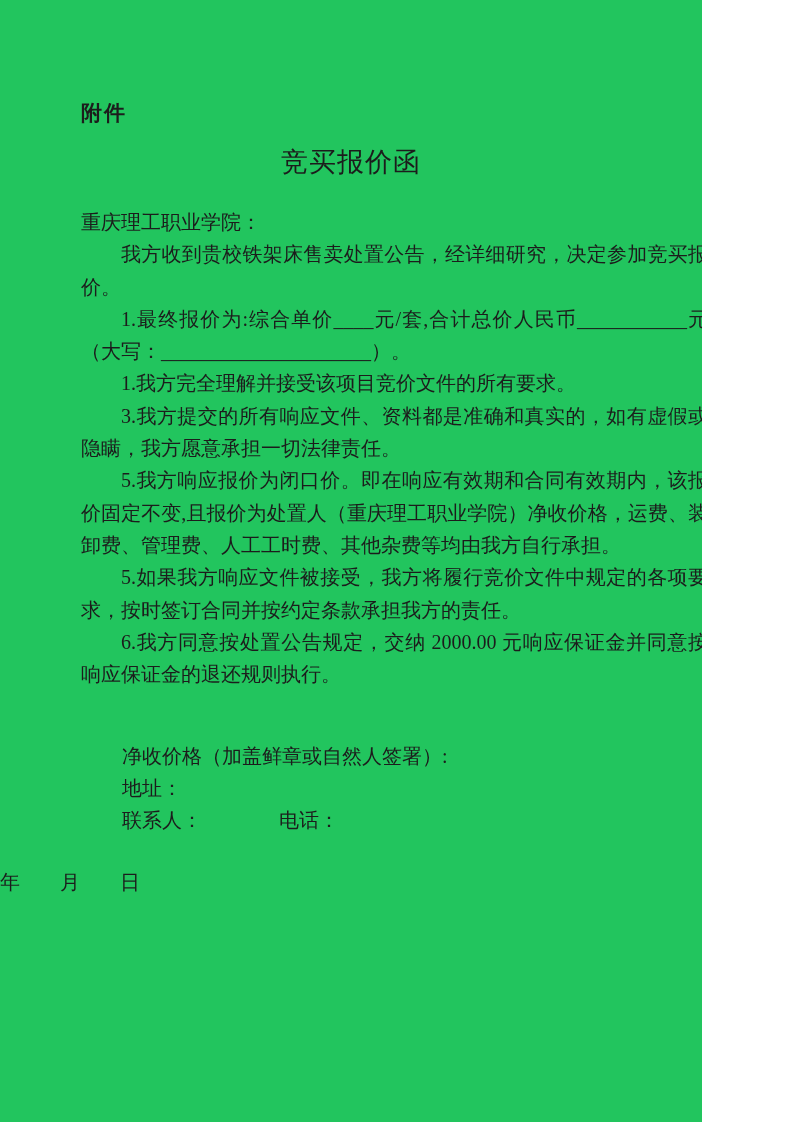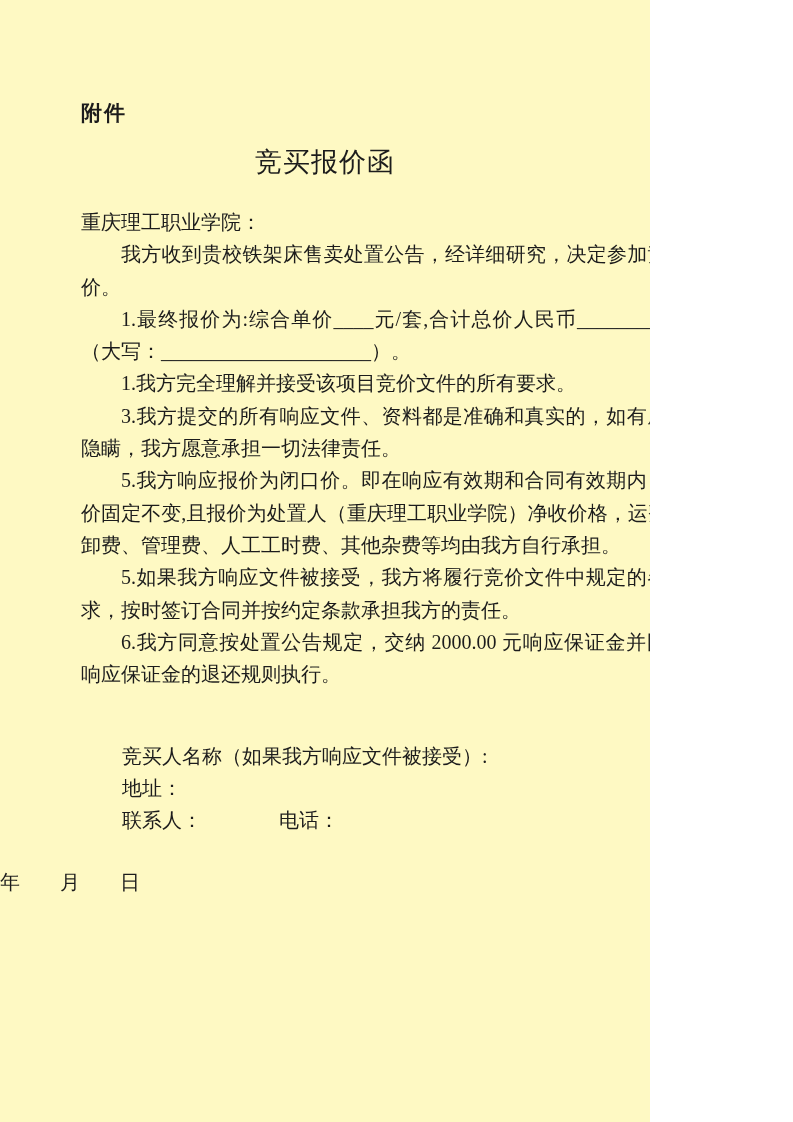--- a/index.html
+++ b/index.html
@@ -2,23 +2,23 @@
 <html><head>
 <meta charset="utf-8">
 <style>
   html, body {
     margin: 0;
     padding: 0;
     background: #ffffff;
   }
   .page {
     position: relative;
-    width: 650px;
+    width: 702px;
     height: 1122px;
-    background: #fef9c3;
+    background: #22c55e;
     overflow: hidden;
     font-family: "Liberation Serif", serif;
     color: #1c1c1c;
   }
   .attachment {
     position: absolute;
     left: 81px;
     top: 99px;
     font-size: 21px;
     font-weight: bold;
@@ -91,21 +91,21 @@
     <p class="indent">我方收到贵校铁架床售卖处置公告，经详细研究，决定参加竞买报价。</p>
     <p class="indent">1.最终报价为:综合单价____元/套,合计总价人民币___________元（大写：_____________________）。</p>
     <p class="indent">1.我方完全理解并接受该项目竞价文件的所有要求。</p>
     <p class="indent">3.我方提交的所有响应文件、资料都是准确和真实的，如有虚假或隐瞒，我方愿意承担一切法律责任。</p>
     <p class="indent">5.我方响应报价为闭口价。即在响应有效期和合同有效期内，该报价固定不变,且报价为处置人（重庆理工职业学院）净收价格，运费、装卸费、管理费、人工工时费、其他杂费等均由我方自行承担。</p>
     <p class="indent">5.如果我方响应文件被接受，我方将履行竞价文件中规定的各项要求，按时签订合同并按约定条款承担我方的责任。</p>
     <p class="indent">6.我方同意按处置公告规定，交纳 2000.00 元响应保证金并同意按响应保证金的退还规则执行。</p>
   </div>
 
   <div class="signature">
-    <p class="line">竞买人名称（如果我方响应文件被接受）:</p>
+    <p class="line">净收价格（加盖鲜章或自然人签署）:</p>
     <p class="line">地址：</p>
     <p class="line">
       <span>联系人：</span>
       <span class="phone-label">电话：</span>
     </p>
   </div>
 
   <div class="date-line">年　　月　　日</div>
 
 </div>

